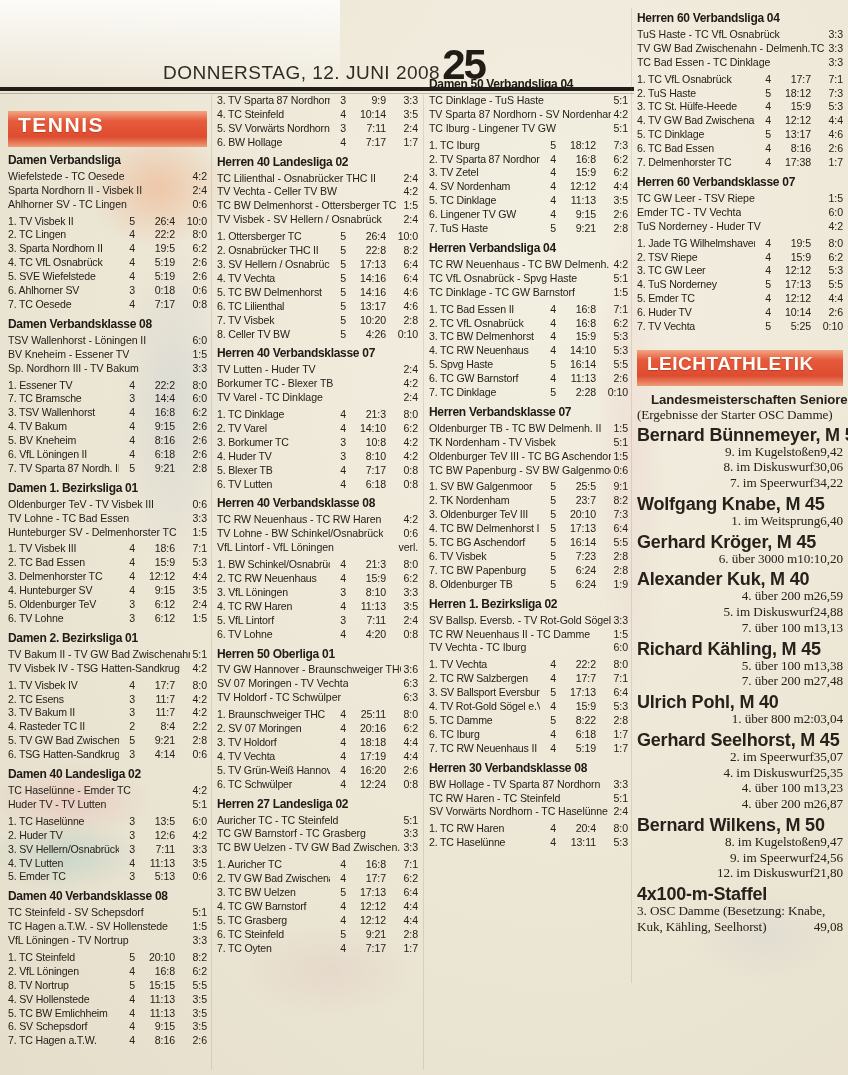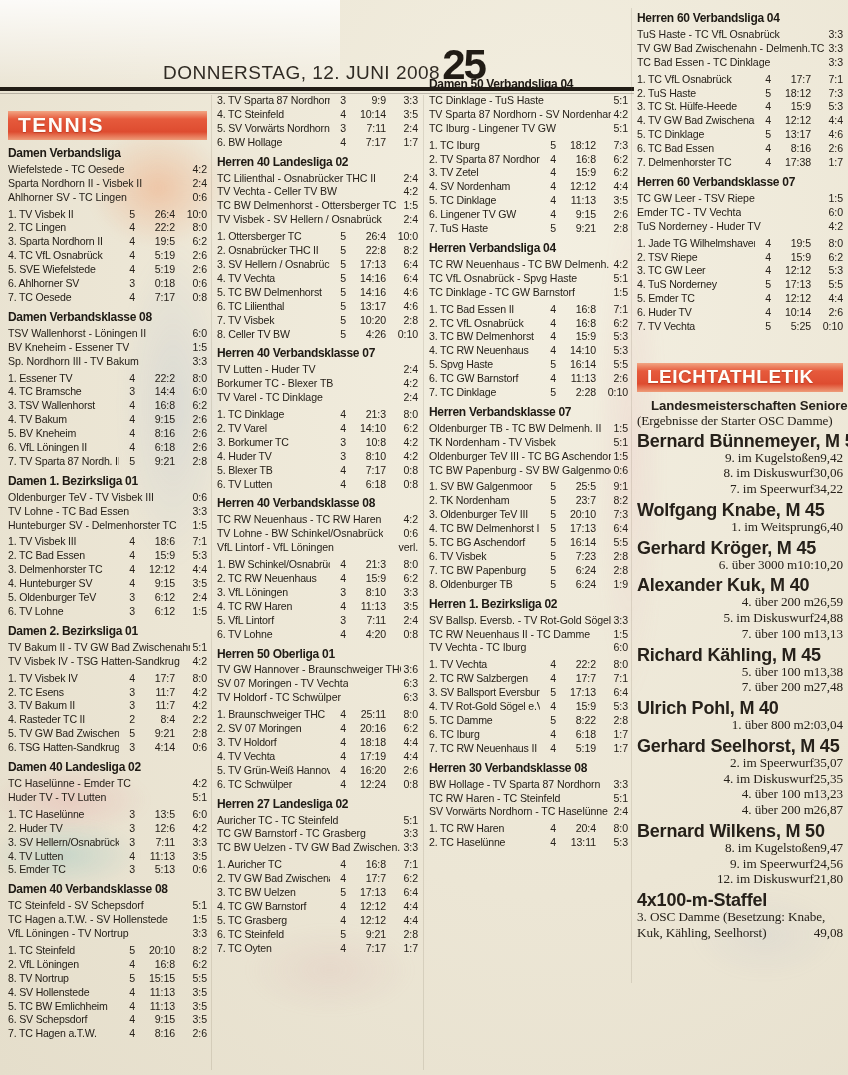--- a/index.html
+++ b/index.html
@@ -16,23 +16,23 @@
   .rule{position:absolute;left:0;top:87px;width:634px;height:4px;background:#221d16;}
   .rule:after{content:"";position:absolute;left:0;top:6px;width:100%;height:1px;background:rgba(34,29,22,.25);}
   .col{position:absolute;font-size:10.6px;line-height:13.9px;letter-spacing:-0.1px;}
   .col1{left:8px;top:111px;width:199px;}
   .col2{left:217px;top:94px;width:201px;}
   .col3{left:429px;top:72px;width:199px;}
   .col4{left:637px;top:6px;width:206px;}
   .sport-banner{
     background:linear-gradient(180deg,#f2a583 0%,#e65a3c 28%,#de4c30 72%,#ee9c79 100%);
     color:#fffdf8;font-weight:bold;font-size:21px;letter-spacing:1.5px;
-    padding:7px 10px 8px;margin:0 0 7px;text-shadow:0 1px 1px rgba(120,30,10,.35);
+    padding:7px 10px 15px;margin:0 0 7px;text-shadow:0 1px 1px rgba(120,30,10,.35);
   }
-  .sport-banner.mid{margin-top:29px;font-size:19px;letter-spacing:.5px;}
+  .sport-banner.mid{margin-top:16px;font-size:19px;letter-spacing:.5px;}
   .league-title{font-weight:bold;font-size:12px;letter-spacing:-0.3px;margin:6px 0 2px;color:#1e1a14;white-space:nowrap;}
   .matches{margin-bottom:3px;}
   .match{display:flex;justify-content:space-between;gap:3px;}
   .match .teams{white-space:nowrap;overflow:hidden;}
   .match .score{flex:0 0 auto;}
   .standings{margin-bottom:3px;}
   .trow{display:flex;}
   .trow .team{flex:1 1 auto;white-space:nowrap;overflow:hidden;letter-spacing:-0.2px;}
   .trow .played{flex:0 0 16px;text-align:right;}
   .trow .games{flex:0 0 40px;text-align:right;}
@@ -154,21 +154,21 @@
         </div>
       </div>
       <div class="standings">
         <div class="trow">
           <span class="team">1. Essener TV</span>
           <span class="played">4</span>
           <span class="games">22:2</span>
           <span class="pts">8:0</span>
         </div>
         <div class="trow">
-          <span class="team">4. TC Bramsche</span>
+          <span class="team">7. TC Bramsche</span>
           <span class="played">3</span>
           <span class="games">14:4</span>
           <span class="pts">6:0</span>
         </div>
         <div class="trow">
           <span class="team">3. TSV Wallenhorst</span>
           <span class="played">4</span>
           <span class="games">16:8</span>
           <span class="pts">6:2</span>
         </div>

